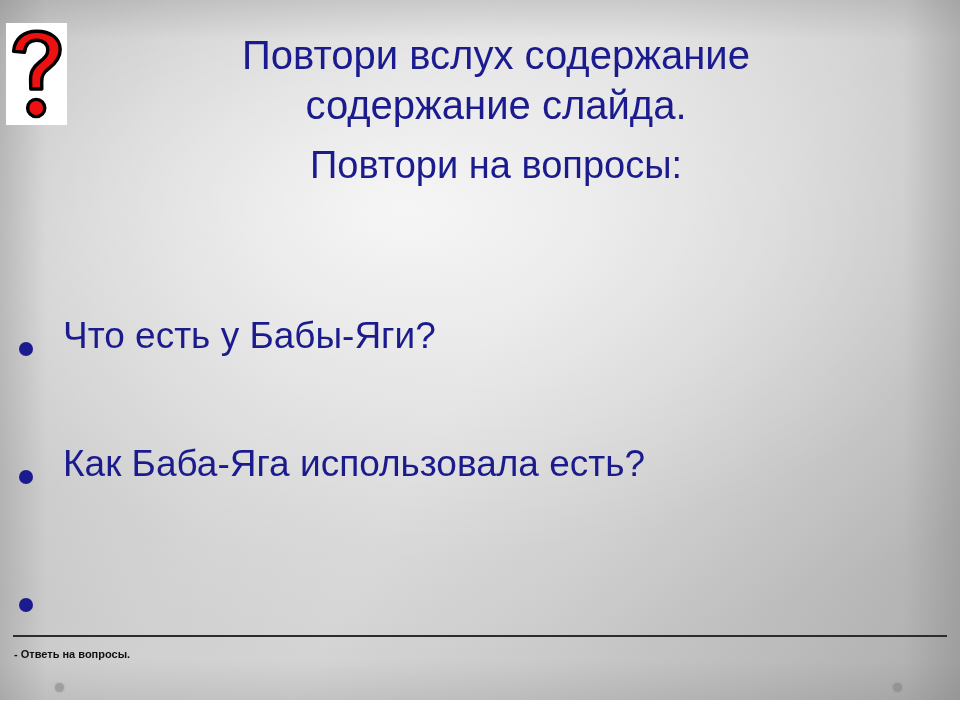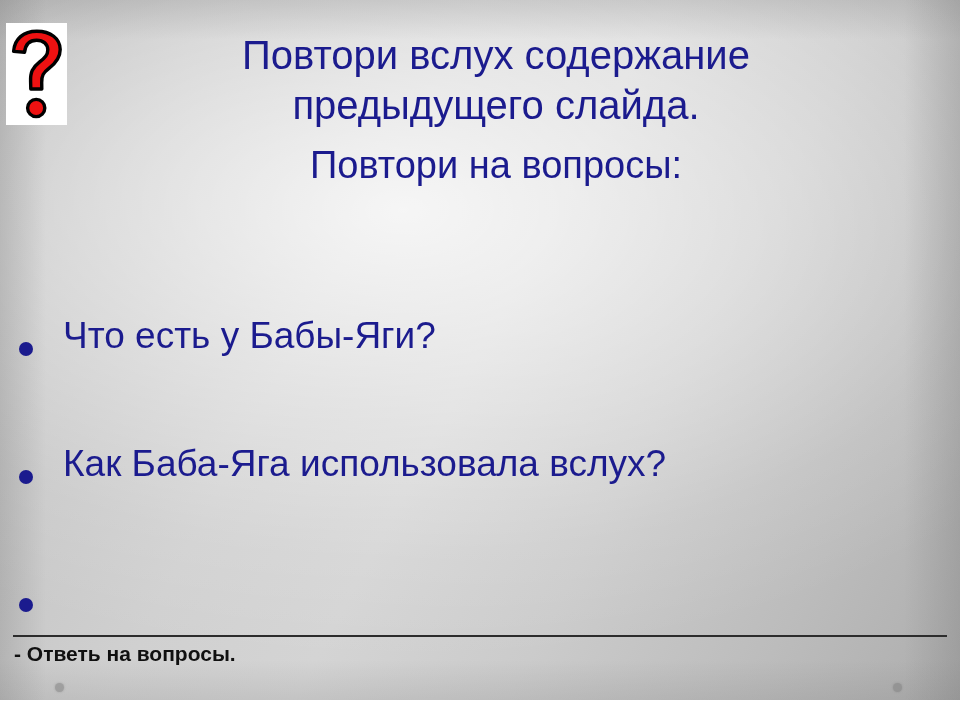--- a/index.html
+++ b/index.html
@@ -118,21 +118,21 @@
     top: 635px;
     width: 934px;
     height: 0;
     border-top: 2px solid #2c2c2c;
   }
   #footer-text {
     position: absolute;
     left: 14px;
     top: 644px;
     color: #101010;
-    font-size: 21px;
+    font-size: 11px;
     line-height: 20px;
     font-weight: 700;
     white-space: nowrap;
   }
   .footer-dot {
     position: absolute;
     width: 9px;
     height: 9px;
     border-radius: 50%;
     background: rgba(130,130,130,0.55);
@@ -162,32 +162,32 @@
             C45.8 33.4 49.2 28.4 49.2 20.6
             C49.2 9.6 39.6 2.2 25.8 2.2 Z"></path>
           <circle fill="#ee1111" cx="25.2" cy="79.0" r="8.6"></circle>
         </g>
       </svg>
     </span>
   </div>
 
   <div id="title-block">
     <div class="title-line l1">Повтори вслух содержание</div>
-    <div class="title-line l2">предыдущего слайда.</div>
+    <div class="title-line l2">содержание слайда.</div>
     <div class="title-line l3">Повтори на вопросы:</div>
   </div>
 
   <div id="bullets">
     <div class="bullet-row">
       <span class="bullet-dot"></span>
       <span class="bullet-text">Что есть у Бабы-Яги?</span>
     </div>
     <div class="bullet-row">
       <span class="bullet-dot"></span>
-      <span class="bullet-text">Как Баба-Яга использовала вслух?</span>
+      <span class="bullet-text">Как Баба-Яга использовала есть?</span>
     </div>
     <div class="bullet-row">
       <span class="bullet-dot"></span>
     </div>
   </div>
 
   <div id="footer-rule"></div>
   <div id="footer-text">- Ответь на вопросы.</div>
   <div class="footer-dot" id="footer-dot-left"></div>
   <div class="footer-dot" id="footer-dot-right"></div>

